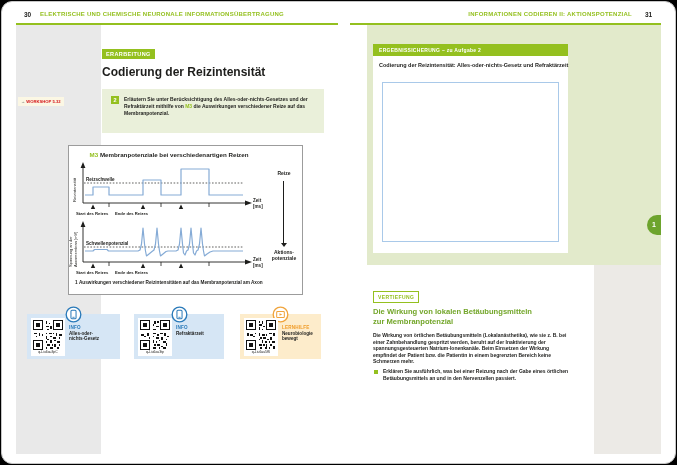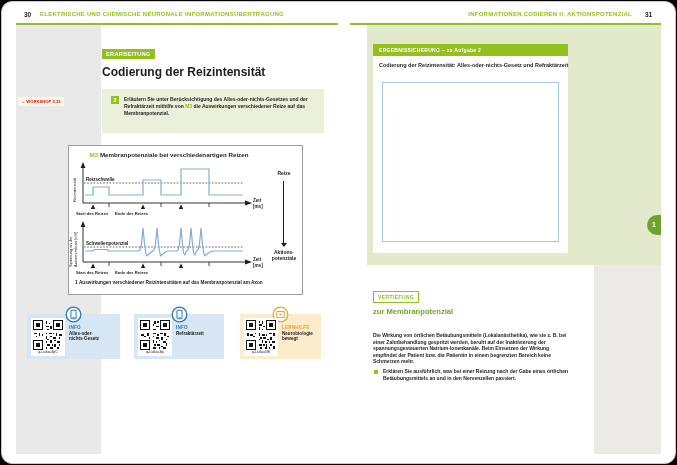--- a/index.html
+++ b/index.html
@@ -253,19 +253,20 @@
   <div class="abs rescard">
     <div class="abs resbar">ERGEBNISSICHERUNG – zu Aufgabe 2</div>
     <div class="abs resheading">Codierung der Reizintensität: Alles-oder-nichts-Gesetz und Refraktärzeit</div>
     <div class="abs notebox"></div>
   </div>
 
   <div class="abs sidetab">1</div>
 
   <div class="abs vlabel">VERTIEFUNG</div>
   <div class="abs vheading">
+    <div>Die Wirkung von lokalen Betäubungsmitteln</div>
     <div>zur Membranpotenzial</div>
   </div>
   <div class="abs vpara">Die Wirkung von örtlichen Betäubungsmitteln (Lokalanästhetika), wie sie z. B. bei einer Zahnbehandlung gespritzt werden, beruht auf der Inaktivierung der spannungsgesteuerten Natrium-Ionenkanäle. Beim Einsetzen der Wirkung empfindet der Patient bzw. die Patientin in einem begrenzten Bereich keine Schmerzen mehr.</div>
   <div class="abs vtasksq"></div>
   <div class="abs vtasktext">Erklären Sie ausführlich, was bei einer Reizung nach der Gabe eines örtlichen Betäubungsmittels an und in den Nervenzellen passiert.</div>
 
 </div>
 
 </body></html>

